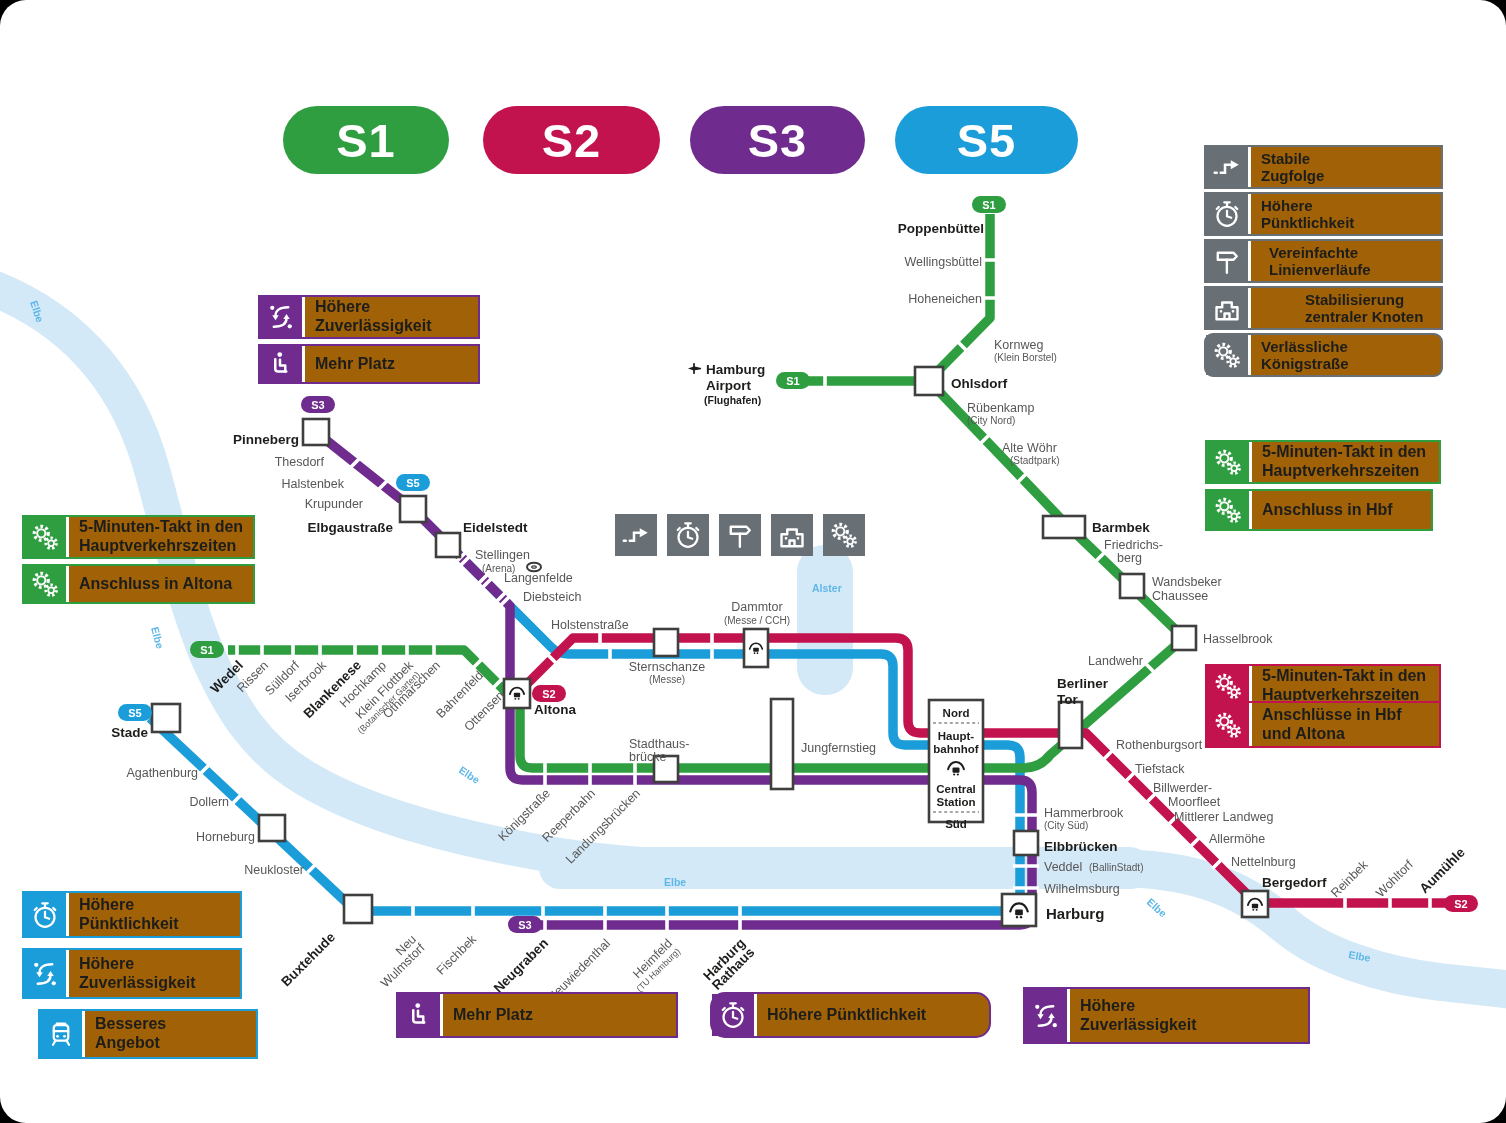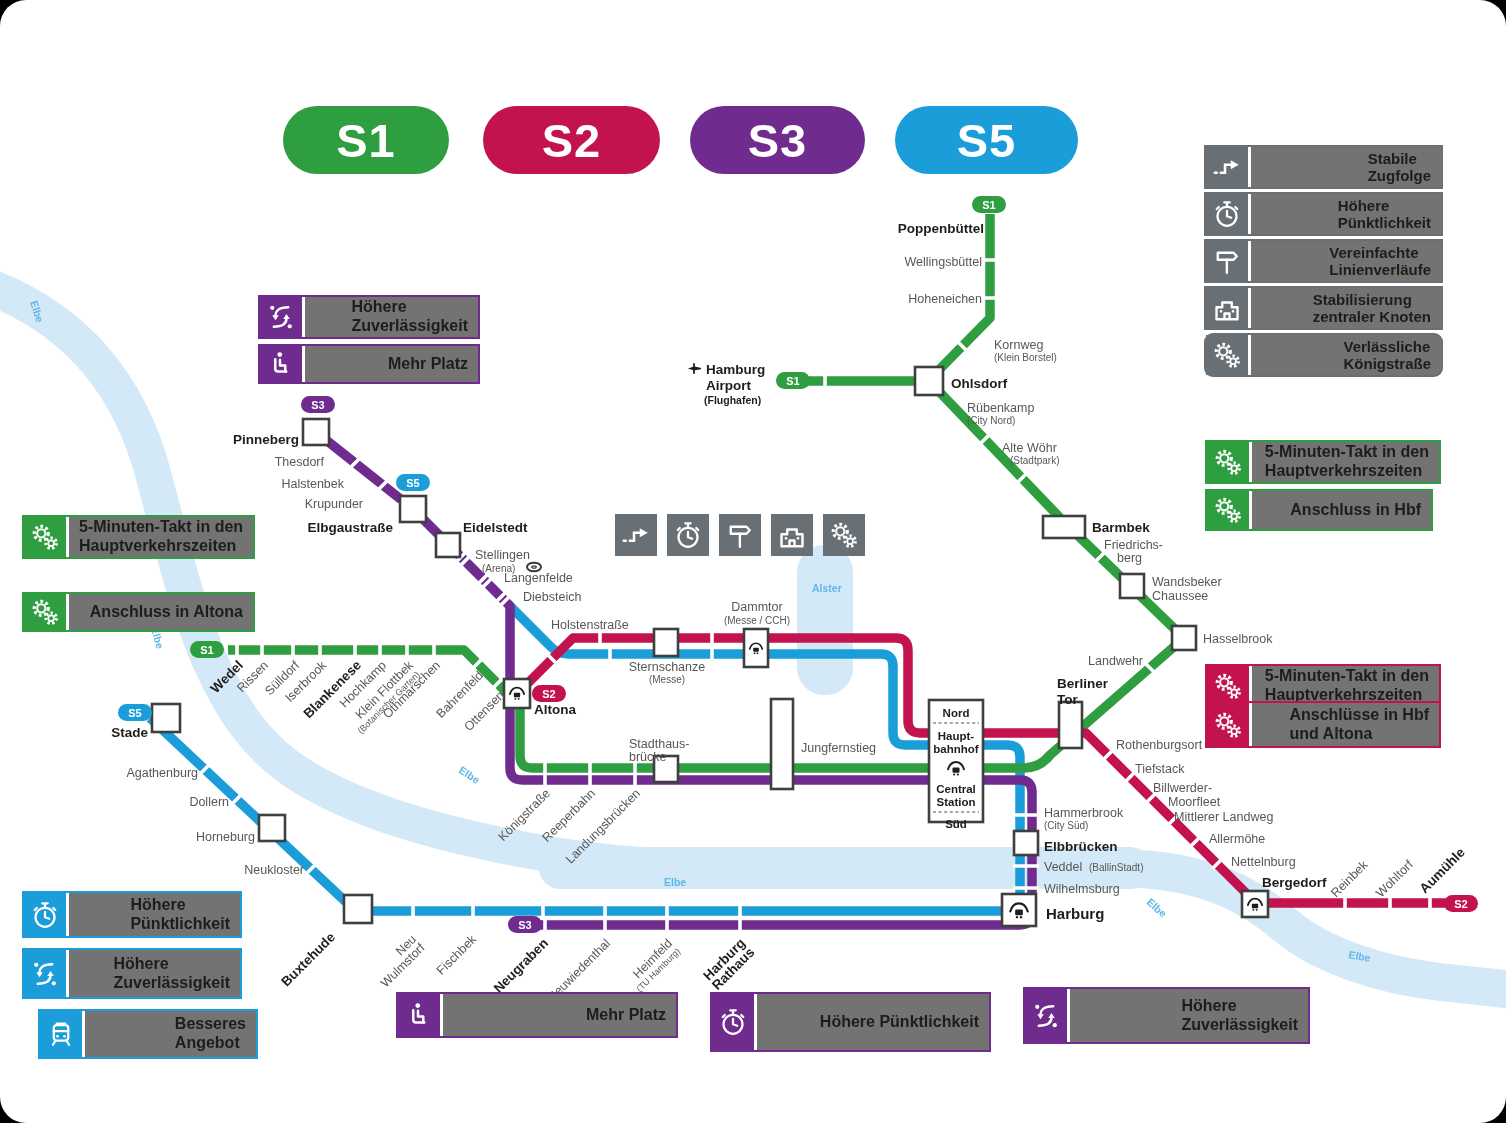--- a/index.html
+++ b/index.html
@@ -7,21 +7,21 @@
   .map-svg{position:absolute;left:0;top:0;}
   svg text{font-family:"Liberation Sans",sans-serif;}
   .t{font-size:12.5px;fill:#575756;}
   .tb{font-size:13.5px;font-weight:bold;fill:#1d1d1b;}
   .ts{font-size:10px;fill:#575756;}
   .tw{font-size:10.5px;font-weight:bold;fill:#5fb7e7;}
   .bt{font-size:11px;font-weight:bold;fill:#fff;text-anchor:middle;}
   .ht{font-size:11.5px;font-weight:bold;fill:#1d1d1b;text-anchor:middle;}
   .pill{position:absolute;height:68px;border-radius:34px;color:#fff;font-size:47px;font-weight:bold;display:flex;align-items:center;justify-content:center;letter-spacing:1px;}
   .pill-s1{background:#2f9e41}.pill-s2{background:#c3134e}.pill-s3{background:#6f2b8d}.pill-s5{background:#1b9dd9}
-  .co{position:absolute;display:flex;background:#737373;border:2.5px solid;box-sizing:border-box;justify-content:space-between;}
+  .co{position:absolute;display:flex;background:#a16207;border:2.5px solid;box-sizing:border-box;}
   .co-grey{border-color:#686f75}.co-green{border-color:#2f9e41}.co-red{border-color:#c3134e}
   .co-purple{border-color:#6f2b8d}.co-blue{border-color:#1b9dd9}
   .co-icon{flex:0 0 42px;display:flex;align-items:center;justify-content:center;border-right:3px solid #fff;}
   .bg-grey{background:#686f75}.bg-green{background:#2f9e41}.bg-red{background:#c3134e}.bg-purple{background:#6f2b8d}.bg-blue{background:#1b9dd9}
   .co-text{display:flex;flex-direction:column;justify-content:center;padding:1px 10px;font-weight:bold;font-size:16px;color:#1d1d1b;line-height:1.16;white-space:nowrap;}
   .lg .co-text{font-size:15px;}
   .ico{width:30px;height:30px;color:#fff;}
   .gicon{position:absolute;width:42px;height:42px;background:#686f75;display:flex;align-items:center;justify-content:center;}
   .gicon .ico{width:30px;height:30px;}
 </style>
@@ -475,21 +475,21 @@
   <div class="co-icon bg-green">
         <svg class="ico">
           <use href="#icon-gears"></use>
         </svg>
       </div>
   <div class="co-text">
         <span>5-Minuten-Takt in den</span>
         <span>Hauptverkehrszeiten</span>
       </div>
 </div>
-<div class="co co-green" style="left:22px;top:564px;width:233px;height:40px;margin-top:28px;">
+<div class="co co-green" style="left:22px;top:564px;width:233px;height:40px;">
   <div class="co-icon bg-green">
         <svg class="ico">
           <use href="#icon-gears"></use>
         </svg>
       </div>
   <div class="co-text">
         <span>Anschluss in Altona</span>
         <span></span>
       </div>
 </div>
@@ -578,21 +578,21 @@
   <div class="co-icon bg-purple">
         <svg class="ico">
           <use href="#icon-seat"></use>
         </svg>
       </div>
   <div class="co-text">
         <span>Mehr Platz</span>
         <span></span>
       </div>
 </div>
-<div class="co co-purple" style="left:710px;top:992px;width:281px;height:60px;">
+<div class="co co-purple" style="left:710px;top:992px;width:281px;height:46px;border-radius:15px;">
   <div class="co-icon bg-purple">
         <svg class="ico">
           <use href="#icon-stopwatch"></use>
         </svg>
       </div>
   <div class="co-text">
         <span>Höhere Pünktlichkeit</span>
         <span></span>
       </div>
 </div>

